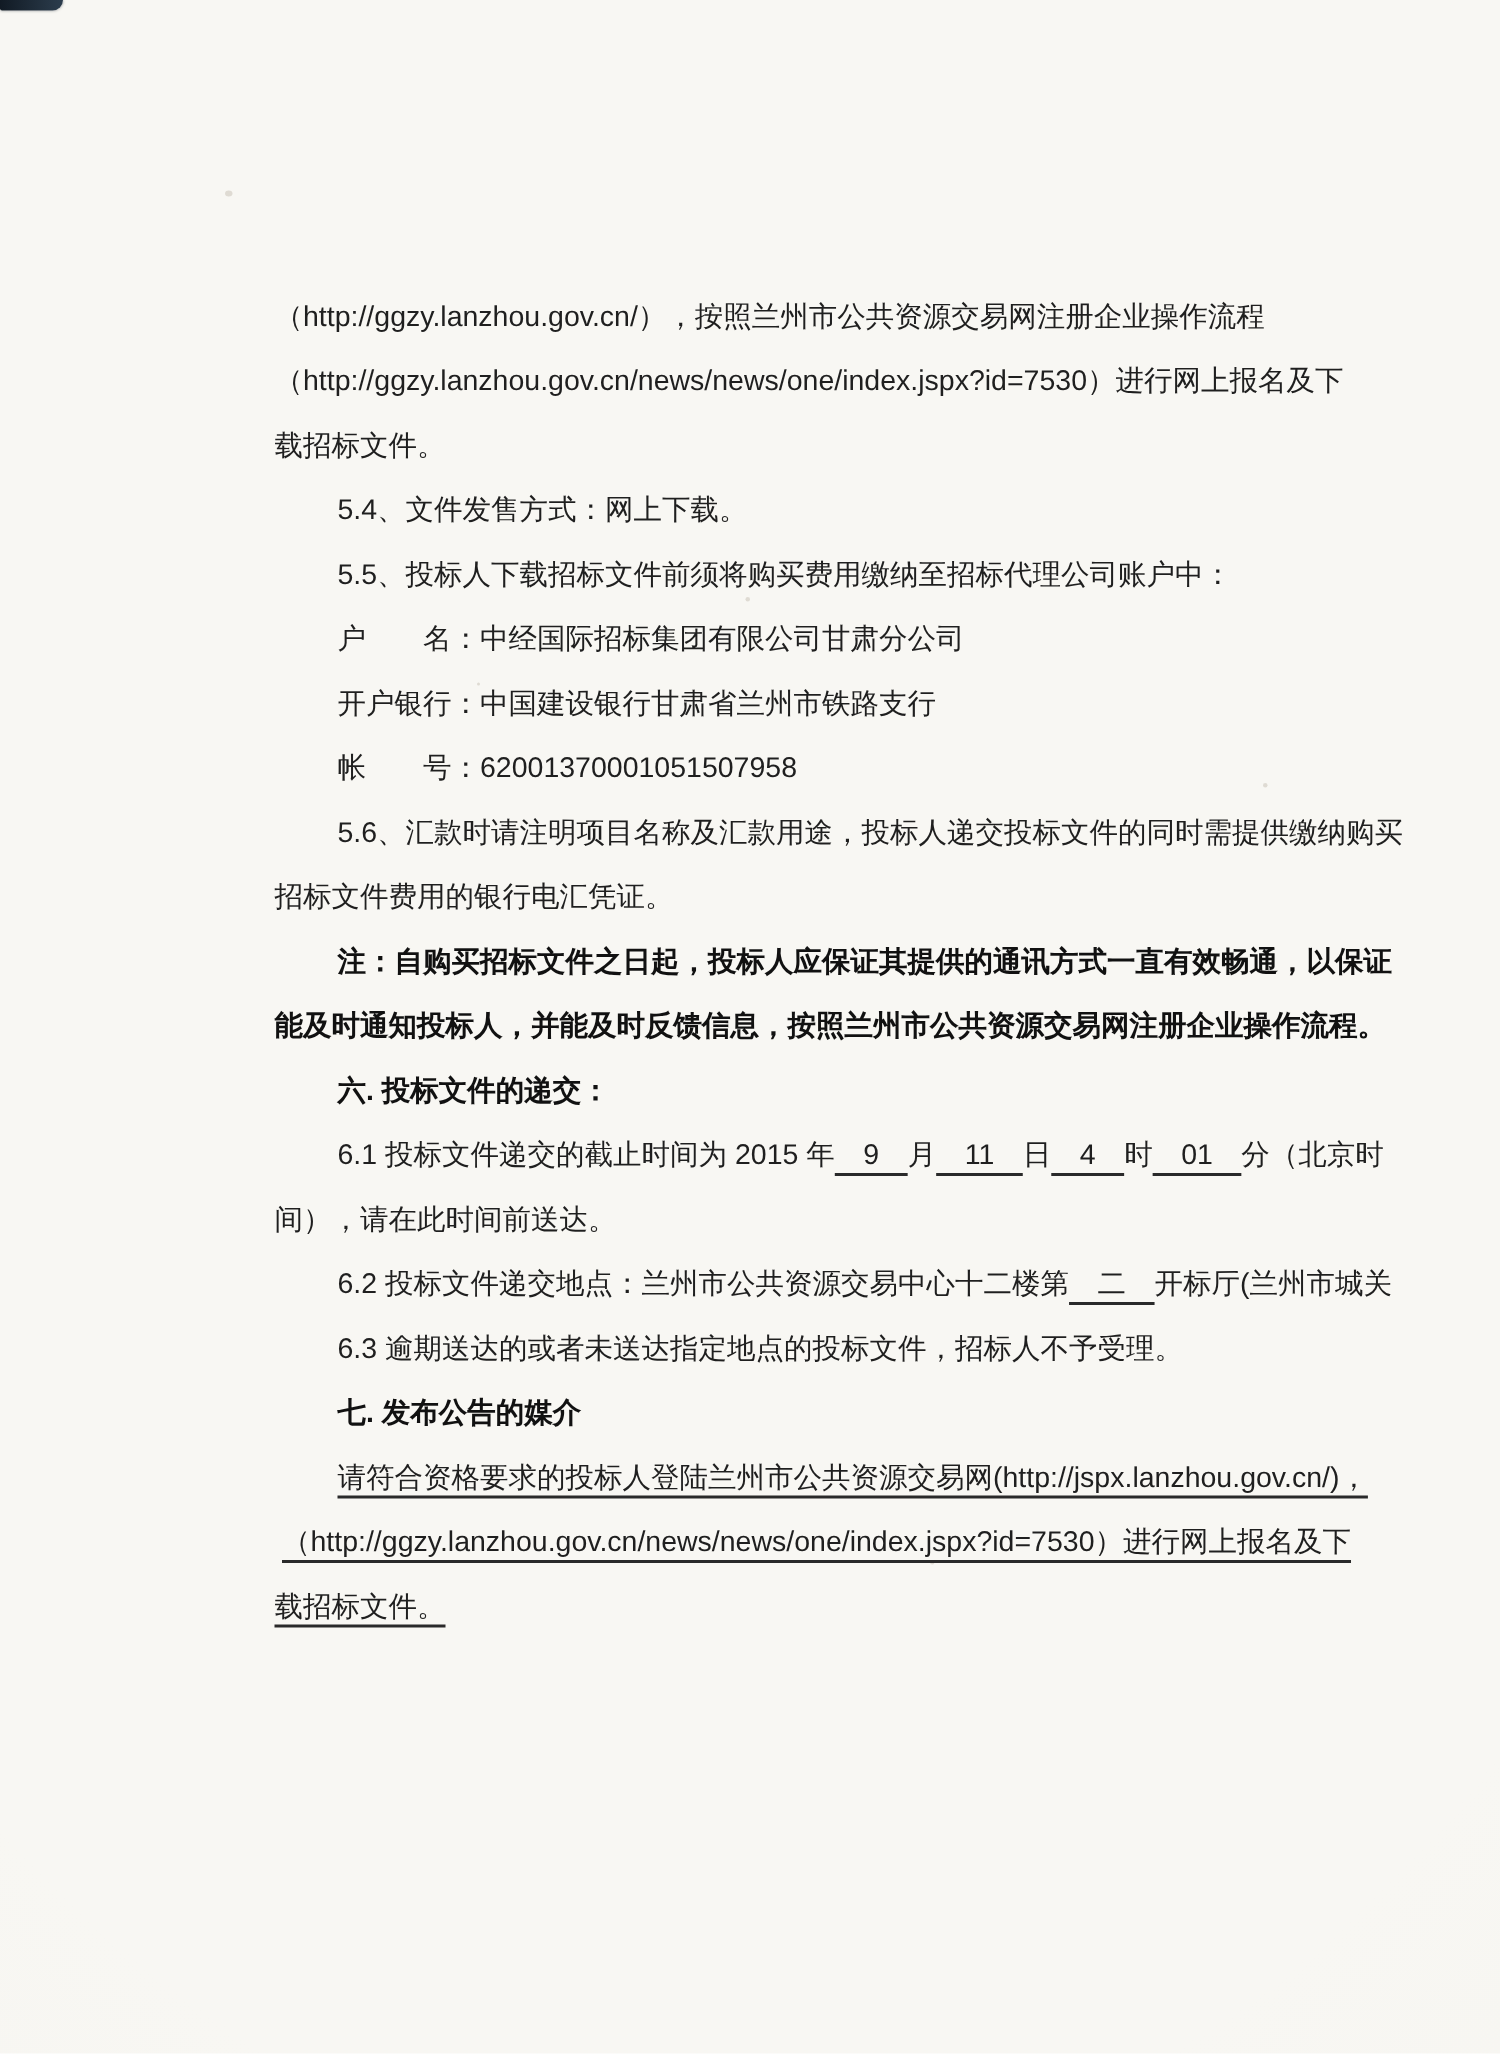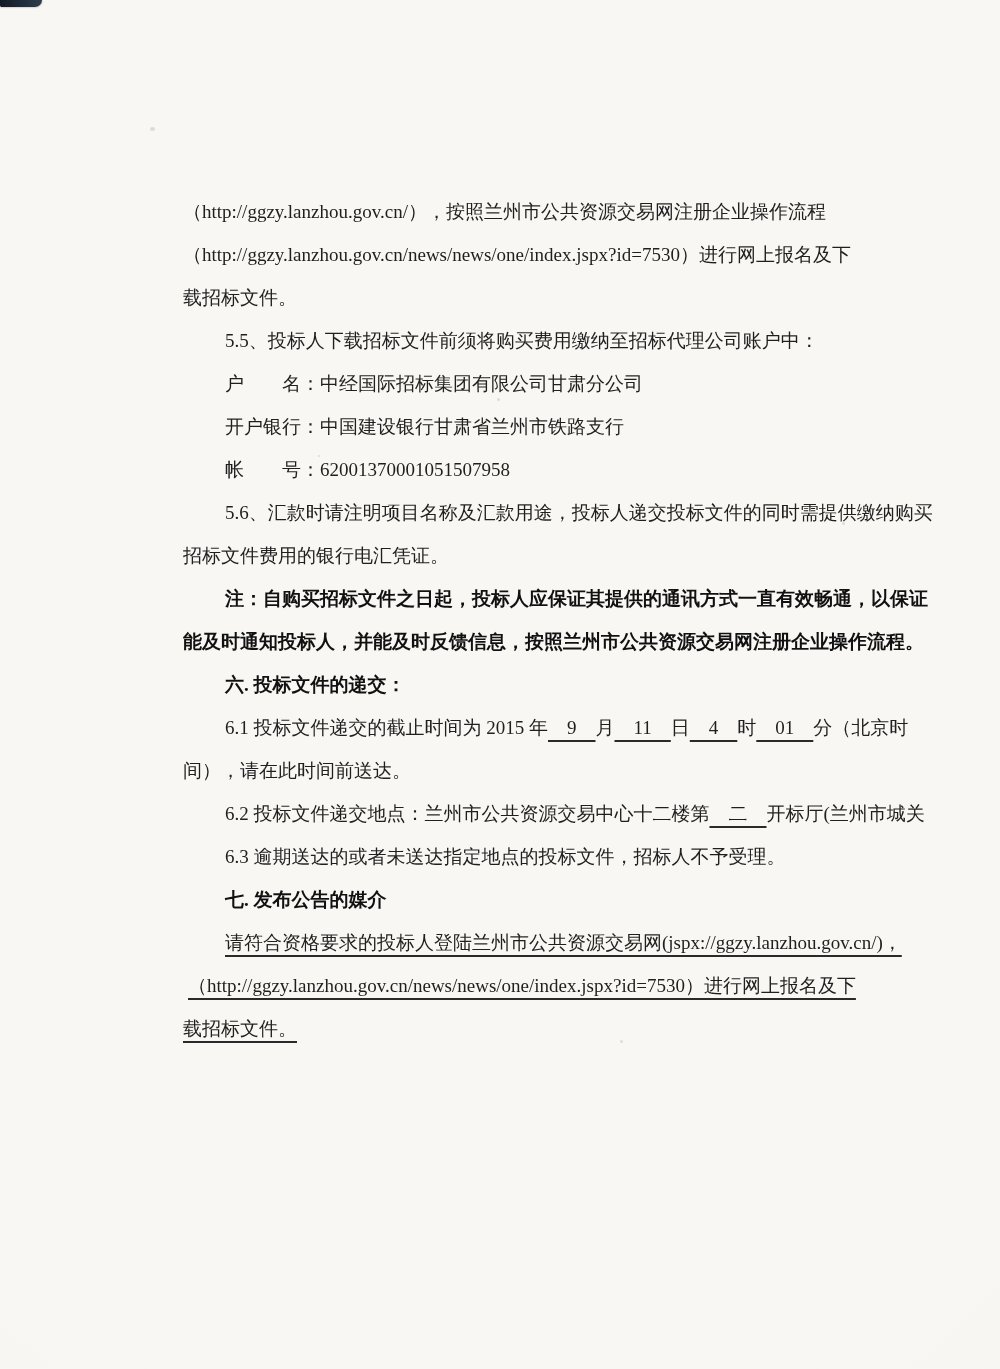--- a/index.html
+++ b/index.html
@@ -1,21 +1,21 @@
 <!DOCTYPE html>
 <html><head>
 <meta charset="utf-8">
 <style>
   html, body { margin: 0; padding: 0; }
   .page {
     position: relative;
     width: 1000px;
     height: 1369px;
     background: radial-gradient(130% 120% at 48% 40%, #f8f7f3 55%, #f3f2ed 100%);
-    font-family: Liberation Serif, serif;
+    font-family: Liberation Sans, sans-serif;
     color: #1f1f1f;
     overflow: hidden;
   }
   .corner-mark {
     position: absolute;
     left: 0; top: 0;
     width: 42px; height: 7px;
     background: linear-gradient(to right, #111a24, #2c3d4d);
     border-radius: 0 0 10px 2px;
     box-shadow: 0 0 2px rgba(20,30,40,.5);
@@ -57,20 +57,21 @@
   <div class="speck" style="left:842px; top:522px; width:3px; height:3px;"></div>
   <div class="speck" style="left:318px; top:455px; width:2px; height:2px;"></div>
   <div class="speck" style="left:620px; top:1040px; width:3px; height:3px;"></div>
 
   <div class="textblock">
 
     <div class="ln">（http://ggzy.lanzhou.gov.cn/），按照兰州市公共资源交易网注册企业操作流程</div>
     <div class="ln">（http://ggzy.lanzhou.gov.cn/news/news/one/index.jspx?id=7530）进行网上报名及下</div>
     <div class="ln">载招标文件。</div>
 
+    <div class="ln ind">5.4、文件发售方式：网上下载。</div>
     <div class="ln ind">5.5、投标人下载招标文件前须将购买费用缴纳至招标代理公司账户中：</div>
 
     <div class="ln ind">户　　名：中经国际招标集团有限公司甘肃分公司</div>
     <div class="ln ind">开户银行：中国建设银行甘肃省兰州市铁路支行</div>
     <div class="ln ind">帐　　号：62001370001051507958</div>
 
     <div class="ln ind">5.6、汇款时请注明项目名称及汇款用途，投标人递交投标文件的同时需提供缴纳购买</div>
     <div class="ln">招标文件费用的银行电汇凭证。</div>
 
     <div class="ln ind b">注：自购买招标文件之日起，投标人应保证其提供的通讯方式一直有效畅通，以保证</div>
@@ -84,18 +85,18 @@
     <div class="ln">间），请在此时间前送达。</div>
 
     <div class="ln ind">
       <span>6.2 投标文件递交地点：兰州市公共资源交易中心十二楼第</span><span class="u">　二　</span><span>开标厅(兰州市城关</span>
     </div>
 
     <div class="ln ind">6.3 逾期送达的或者未送达指定地点的投标文件，招标人不予受理。</div>
 
     <div class="ln ind b">七. 发布公告的媒介</div>
 
-    <div class="ln ind u">请符合资格要求的投标人登陆兰州市公共资源交易网(jspx://ggzy.lanzhou.gov.cn/)，</div>
+    <div class="ln ind u">请符合资格要求的投标人登陆兰州市公共资源交易网(http://jspx.lanzhou.gov.cn/)，</div>
     <div class="ln ind-sm u">（http://ggzy.lanzhou.gov.cn/news/news/one/index.jspx?id=7530）进行网上报名及下</div>
     <div class="ln u">载招标文件。</div>
 
   </div>
 </div>
 
 </body></html>

